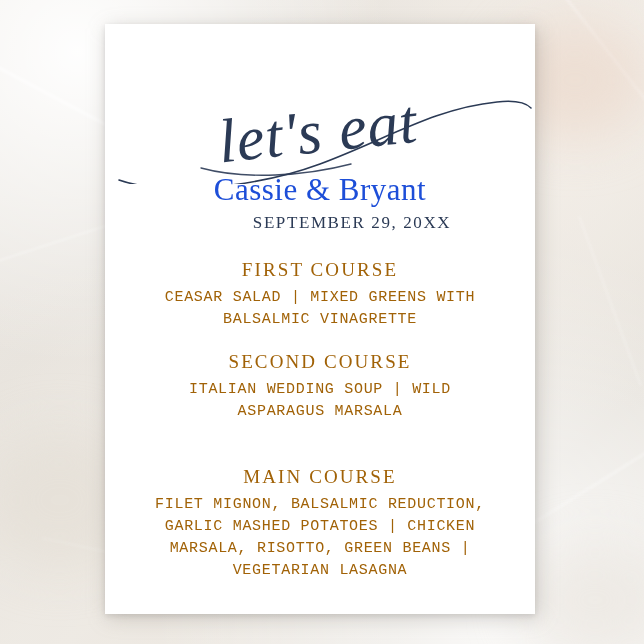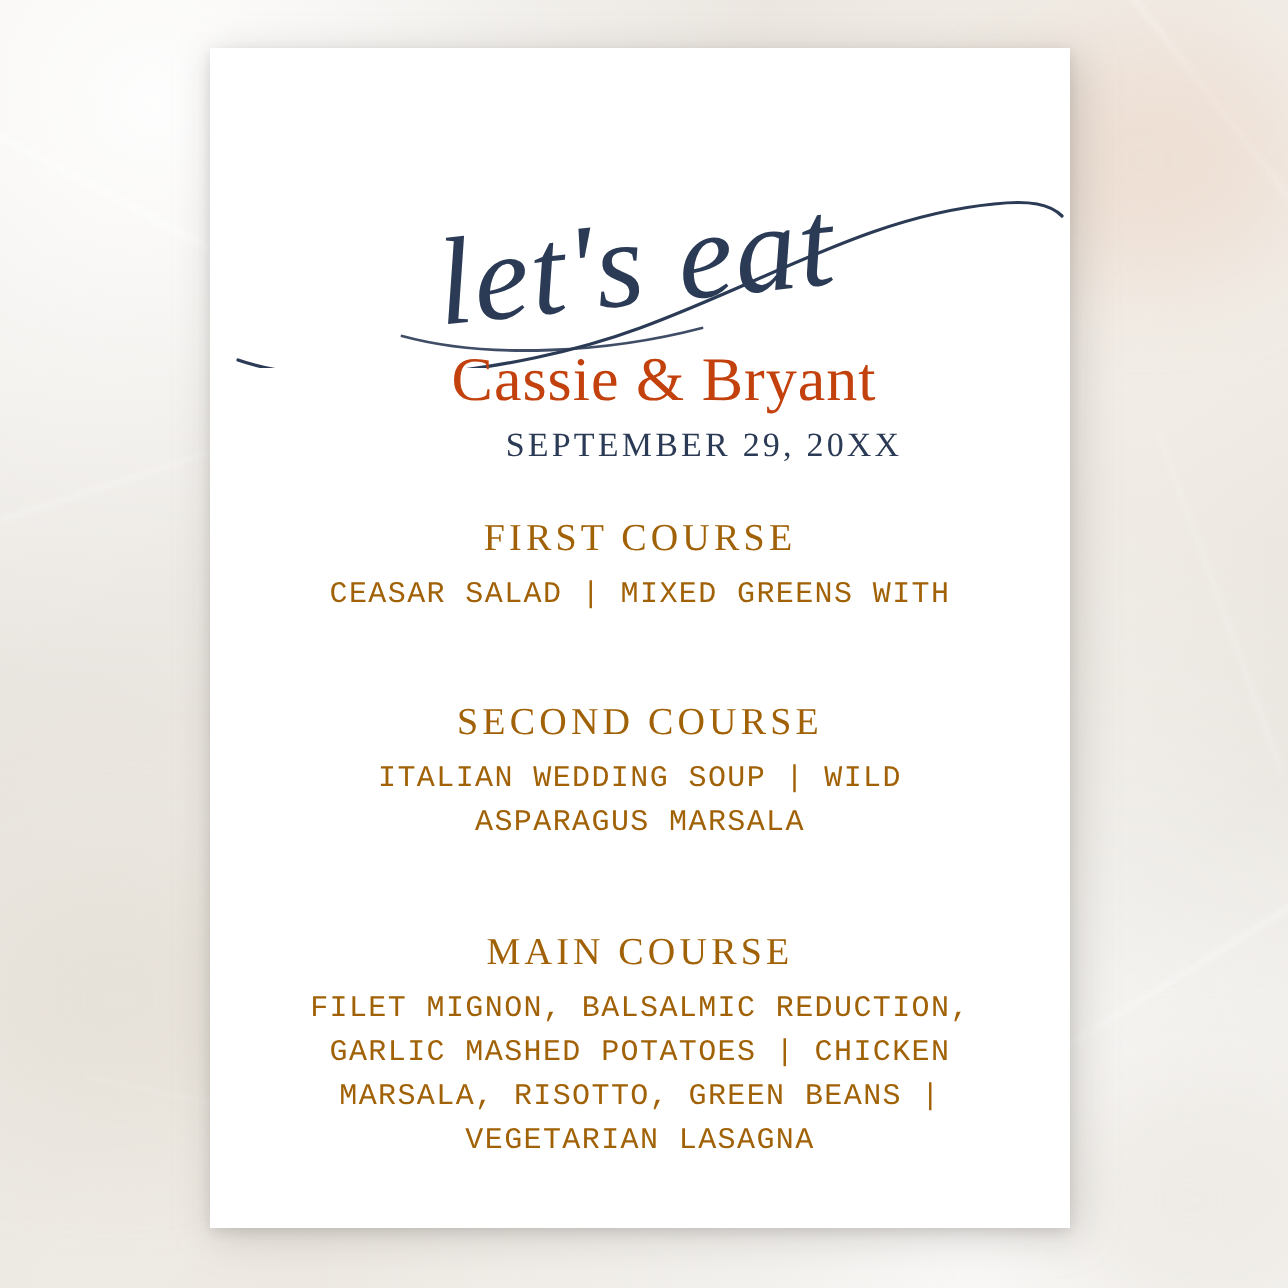--- a/index.html
+++ b/index.html
@@ -77,25 +77,24 @@
     height: 116px;
   }
   .script-svg { display: block; }
 
   
   .names {
     position: absolute;
     left: 0; top: 148px;
     width: 430px;
     text-align: center;
-    color: #c2410c;
+    color: #1d4ed8;
     font-family: "Liberation Serif", serif;
     font-size: 31px;
     letter-spacing: 0.5px;
-    padding-left: 12px;
   }
   .date {
     position: absolute;
     left: 0; top: 189px;
     width: 430px;
     text-align: center;
     color: #2b3a55;
     font-family: "Liberation Serif", serif;
     font-size: 17px;
     letter-spacing: 1.6px;
@@ -155,20 +154,21 @@
       <path d="M96,100 C140,112 200,108 246,96" fill="none" stroke="#2b3a55" stroke-width="1.4" stroke-linecap="round" opacity="0.9"></path>
     </svg>
   </div>
 
   <div class="names">Cassie &amp; Bryant</div>
   <div class="date">SEPTEMBER 29, 20XX</div>
 
   <div class="course" id="course-0">
     <div class="c-title">FIRST COURSE</div>
     <div class="c-body">CEASAR SALAD | MIXED GREENS WITH</div>
+    <div class="c-body">BALSALMIC VINAGRETTE</div>
   </div>
 
   <div class="course" id="course-1">
     <div class="c-title">SECOND COURSE</div>
     <div class="c-body">ITALIAN WEDDING SOUP | WILD</div>
     <div class="c-body">ASPARAGUS MARSALA</div>
   </div>
 
   <div class="course" id="course-2">
     <div class="c-title">MAIN COURSE</div>

